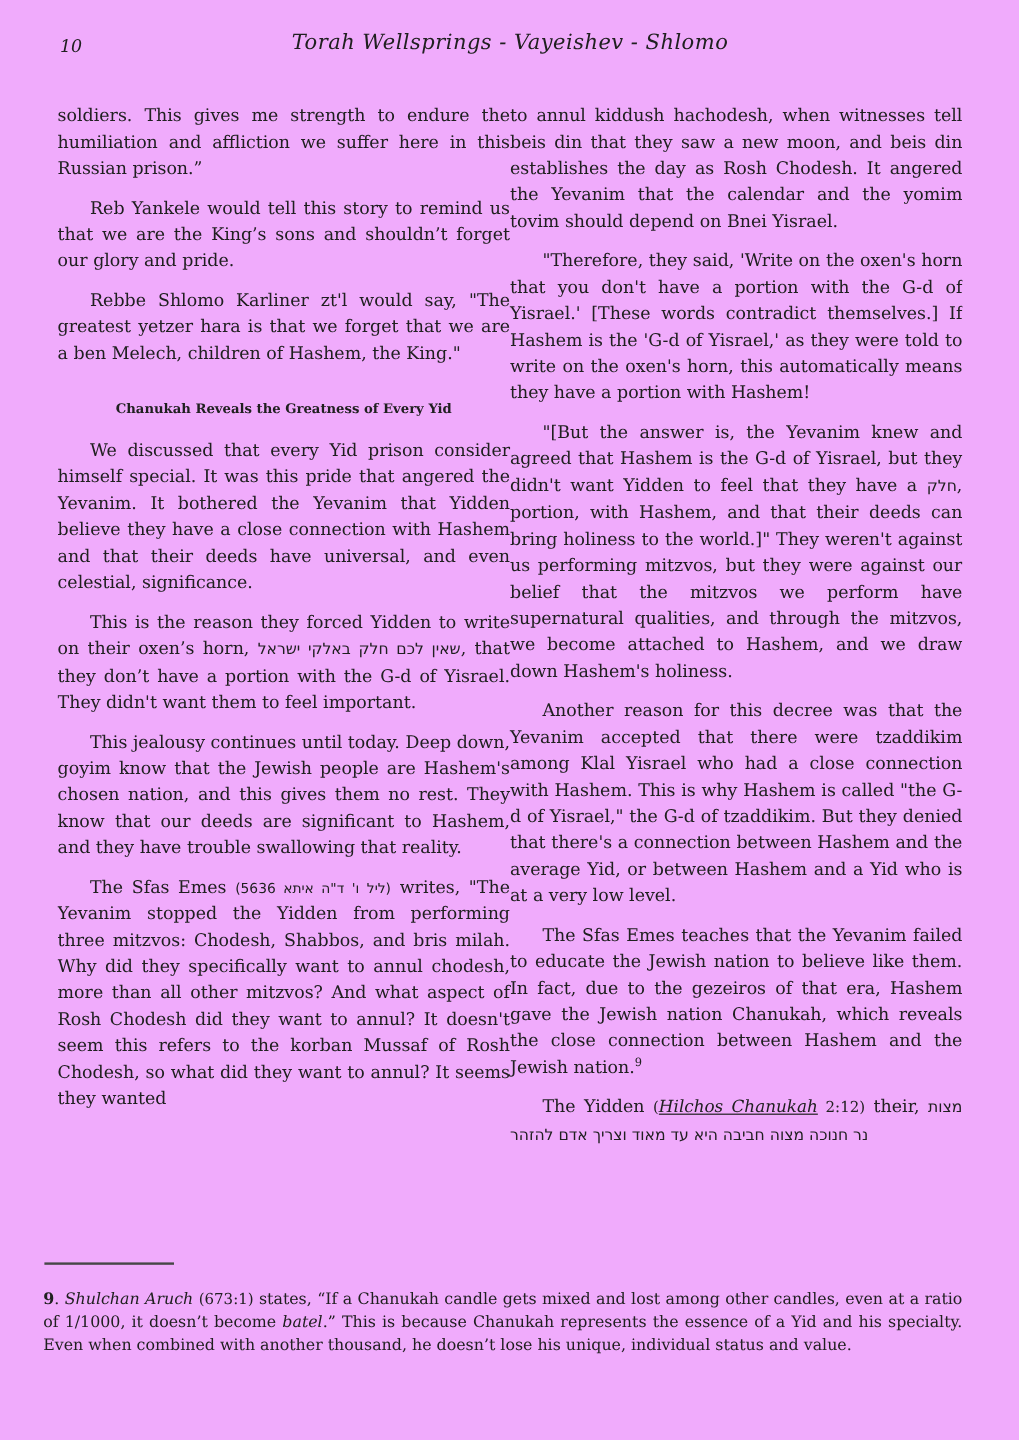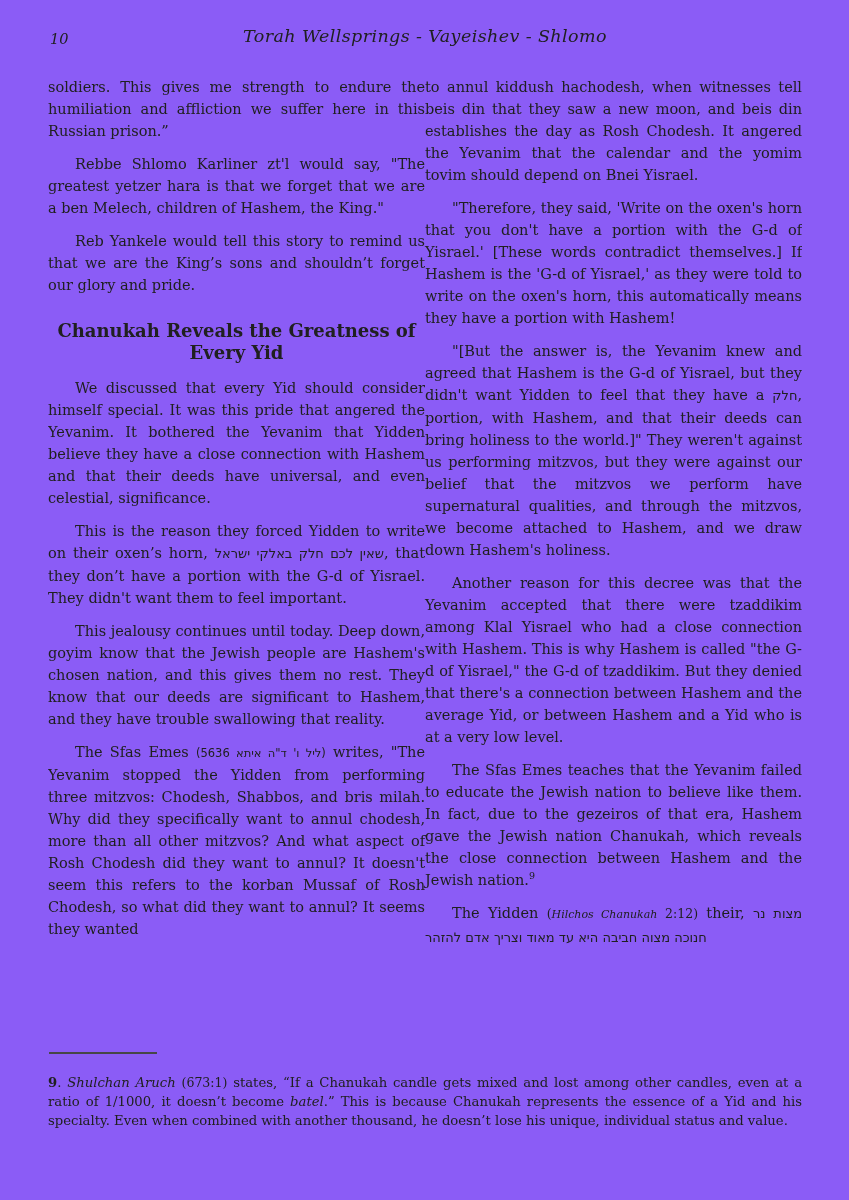--- a/index.html
+++ b/index.html
@@ -1,66 +1,66 @@
 <!DOCTYPE html>
 <html><head>
 <meta charset="utf-8">
 <style>
   html,body{margin:0;padding:0;}
   .page{
     position:relative;
     width:849px;height:1200px;
-    background:#8b5cf6;
+    background:#f0abfc;
     color:#202020;
     font-family:"DejaVu Serif", serif;
     overflow:hidden;
   }
   .header{position:absolute;top:26px;left:48px;right:47px;height:28px;}
   .page-num{position:absolute;left:2px;top:5px;font-style:italic;font-size:14.5px;}
   .title{text-align:center;font-style:italic;font-size:17.5px;letter-spacing:.4px;}
   .columns{
-    position:absolute;top:76px;left:48px;right:47px;height:976px;
+    position:absolute;top:86px;left:48px;right:47px;height:976px;
     display:flex;overflow:hidden;
   }
   .col{flex:1 1 0;min-width:0;}
   .block{font-size:14.5px;line-height:22px;}
   .block.p{text-align:justify;margin:0 0 11px;text-indent:27px;}
   .block.p.noindent{text-indent:0;}
   .block.heading{
-    font-weight:bold;text-align:center;font-size:18px;line-height:22px;
+    font-weight:bold;text-align:center;font-size:11px;line-height:22px;
     margin:24px 4px 13px;text-indent:0;
   }
   .seg-i{font-style:italic;}
   .seg-b{font-weight:bold;}
   .seg-small{font-size:12.5px;}
-  .seg-ismall{font-size:11px;font-style:italic;}
+  .seg-ismall{font-size:14px;font-style:italic;text-decoration:underline;}
   .seg-he{font-family:"DejaVu Sans", sans-serif;font-size:13px;}
   .seg-hesmall{font-family:"DejaVu Sans", sans-serif;font-size:11.5px;}
   sup.seg-sup{font-size:9.5px;line-height:0;}
-  .footnote-area{position:absolute;left:48px;right:47px;top:1052px;}
+  .footnote-area{position:absolute;left:36px;right:47px;top:1052px;}
   .footnote-rule{width:108px;border-top:2px solid #474747;margin:0 0 19px 1px;}
   .footnote .block.p{font-size:13.2px;line-height:19px;margin:0;text-indent:0;}
 </style>
 </head>
 <body>
 
 <div class="page">
 
   <div class="header">
     <div class="page-num">10</div>
     <div class="title">Torah Wellsprings - Vayeishev - Shlomo</div>
   </div>
 
   <div class="columns">
     <div class="col">
         <div class="block p noindent"><span>soldiers. This gives me strength to endure the humiliation and affliction we suffer here in this Russian prison.”</span></div>
+        <div class="block p"><span>Reb Yankele would tell this story to remind us that we are the King’s sons and shouldn’t forget our glory and pride.</span></div>
         <div class="block p"><span>Rebbe Shlomo Karliner zt'l would say, "The greatest yetzer hara is that we forget that we are a ben Melech, children of Hashem, the King."</span></div>
-        <div class="block p"><span>Reb Yankele would tell this story to remind us that we are the King’s sons and shouldn’t forget our glory and pride.</span></div>
         <div class="block heading"><span>Chanukah Reveals the Greatness of Every Yid</span></div>
-        <div class="block p"><span>We discussed that every Yid should consider himself special. It was this pride that angered the Yevanim. It bothered the Yevanim that Yidden believe they have a close connection with Hashem and that their deeds have universal, and even celestial, significance.</span></div>
+        <div class="block p"><span>We discussed that every Yid prison consider himself special. It was this pride that angered the Yevanim. It bothered the Yevanim that Yidden believe they have a close connection with Hashem and that their deeds have universal, and even celestial, significance.</span></div>
         <div class="block p"><span>This is the reason they forced Yidden to write on their oxen’s horn, </span><span class="seg-he">שאין לכם חלק באלקי ישראל</span><span>, that they don’t have a portion with the G-d of Yisrael. They didn't want them to feel important.</span></div>
         <div class="block p"><span>This jealousy continues until today. Deep down, goyim know that the Jewish people are Hashem's chosen nation, and this gives them no rest. They know that our deeds are significant to Hashem, and they have trouble swallowing that reality.</span></div>
         <div class="block p"><span>The Sfas Emes </span><span class="seg-hesmall">(ליל ו' ד"ה איתא 5636)</span><span> writes, "The Yevanim stopped the Yidden from performing three mitzvos: Chodesh, Shabbos, and bris milah. Why did they specifically want to annul chodesh, more than all other mitzvos? And what aspect of Rosh Chodesh did they want to annul? It doesn't seem this refers to the korban Mussaf of Rosh Chodesh, so what did they want to annul? It seems they wanted</span></div>
       </div>
     <div class="col">
         <div class="block p noindent"><span>to annul kiddush hachodesh, when witnesses tell beis din that they saw a new moon, and beis din establishes the day as Rosh Chodesh. It angered the Yevanim that the calendar and the yomim tovim should depend on Bnei Yisrael.</span></div>
         <div class="block p"><span>"Therefore, they said, 'Write on the oxen's horn that you don't have a portion with the G-d of Yisrael.' [These words contradict themselves.] If Hashem is the 'G-d of Yisrael,' as they were told to write on the oxen's horn, this automatically means they have a portion with Hashem!</span></div>
         <div class="block p"><span>"[But the answer is, the Yevanim knew and agreed that Hashem is the G-d of Yisrael, but they didn't want Yidden to feel that they have a </span><span class="seg-he">חלק</span><span>, portion, with Hashem, and that their deeds can bring holiness to the world.]" They weren't against us performing mitzvos, but they were against our belief that the mitzvos we perform have supernatural qualities, and through the mitzvos, we become attached to Hashem, and we draw down Hashem's holiness.</span></div>
         <div class="block p"><span>Another reason for this decree was that the Yevanim accepted that there were tzaddikim among Klal Yisrael who had a close connection with Hashem. This is why Hashem is called "the G-d of Yisrael," the G-d of tzaddikim. But they denied that there's a connection between Hashem and the average Yid, or between Hashem and a Yid who is at a very low level.</span></div>
         <div class="block p"><span>The Sfas Emes teaches that the Yevanim failed to educate the Jewish nation to believe like them. In fact, due to the gezeiros of that era, Hashem gave the Jewish nation Chanukah, which reveals the close connection between Hashem and the Jewish nation.</span><sup class="seg-sup">9</sup></div>

